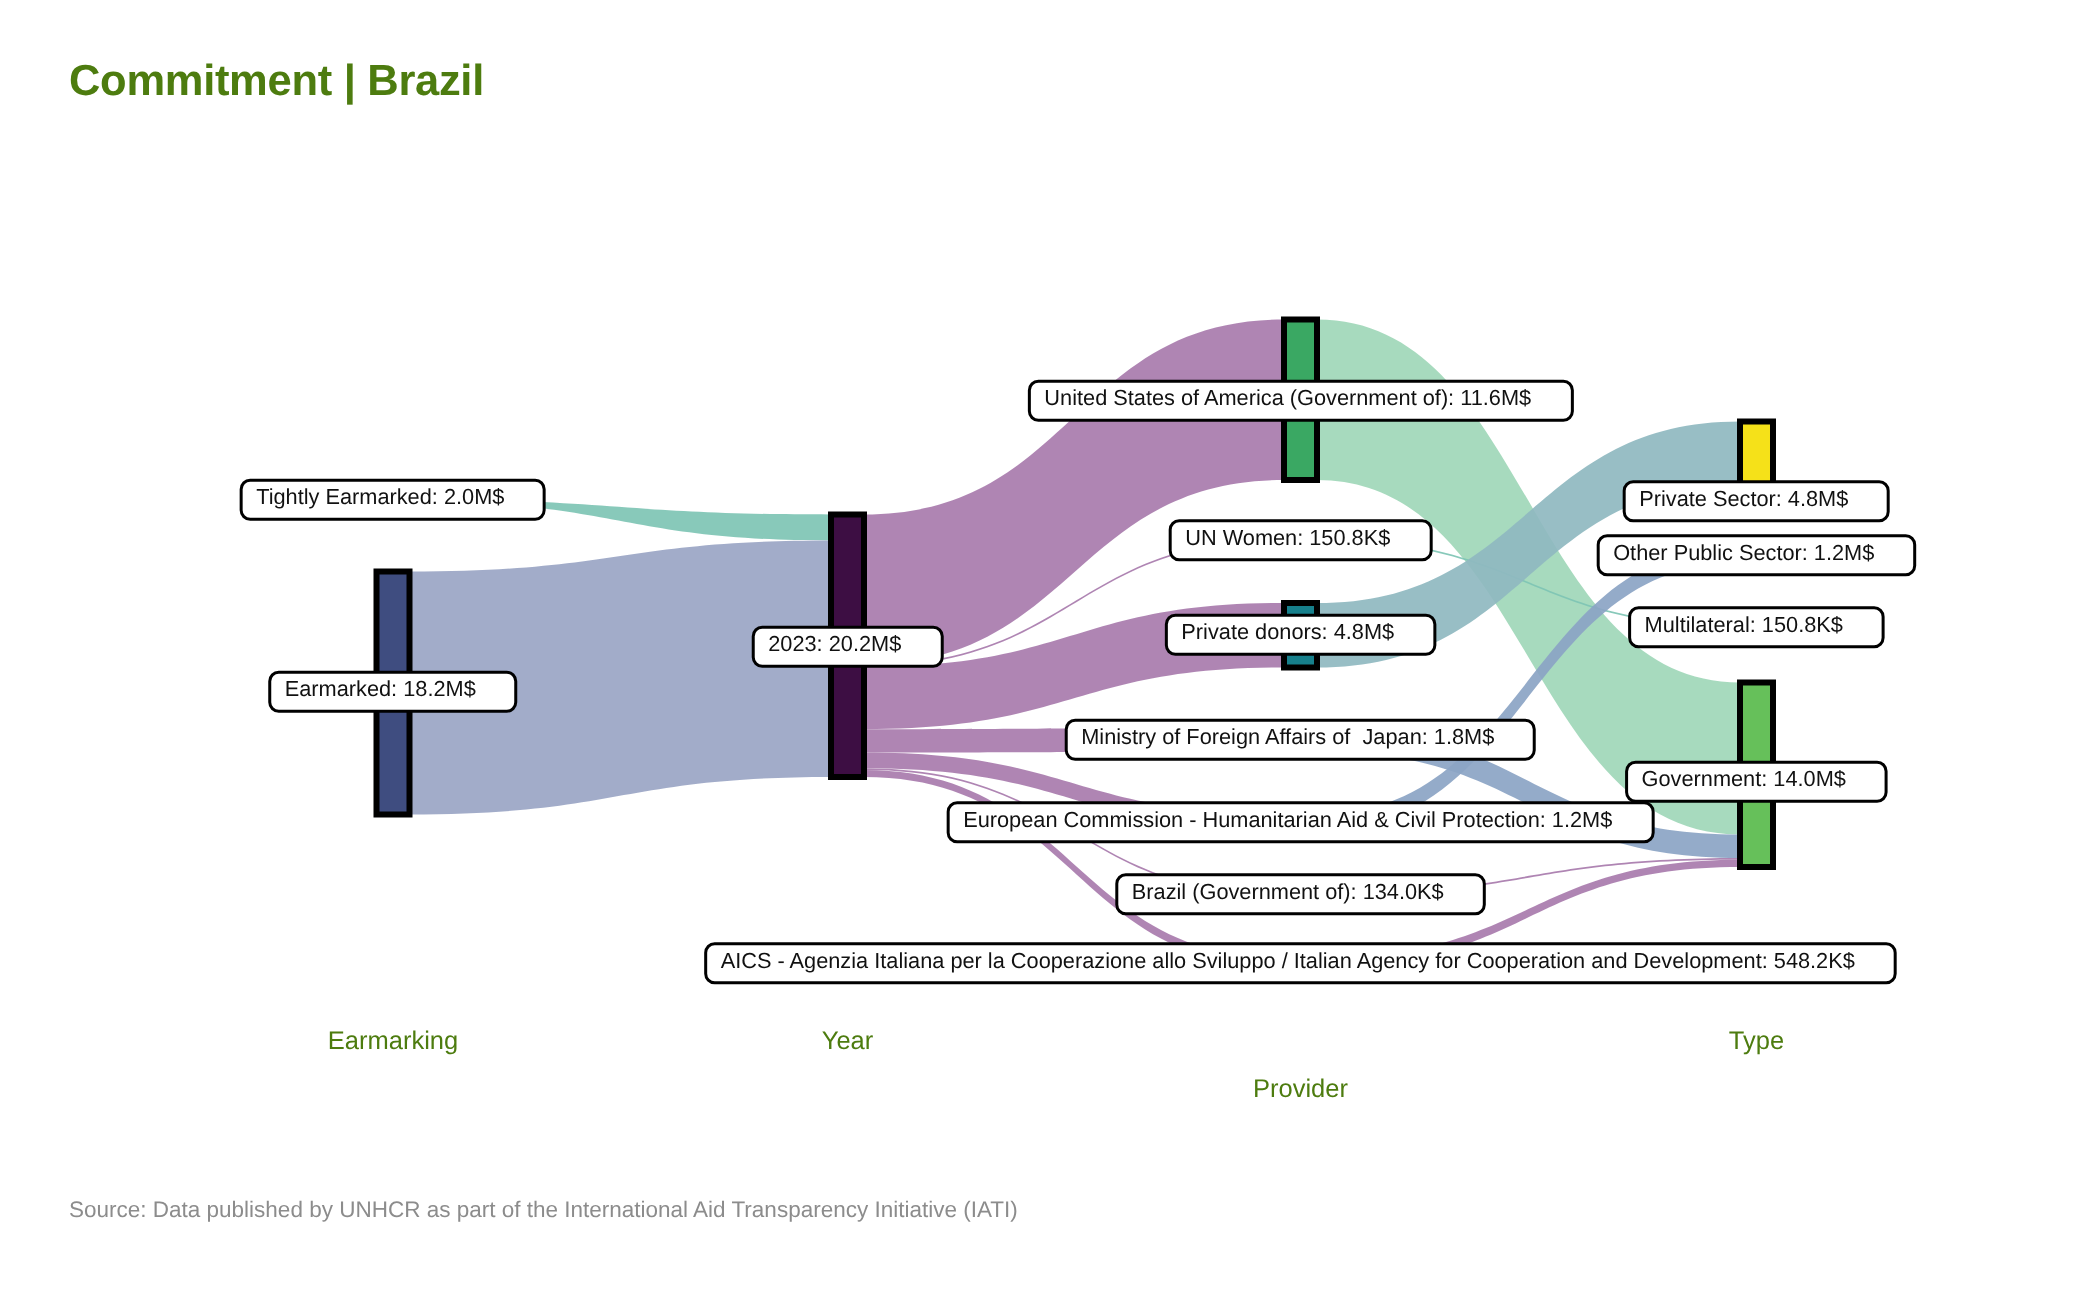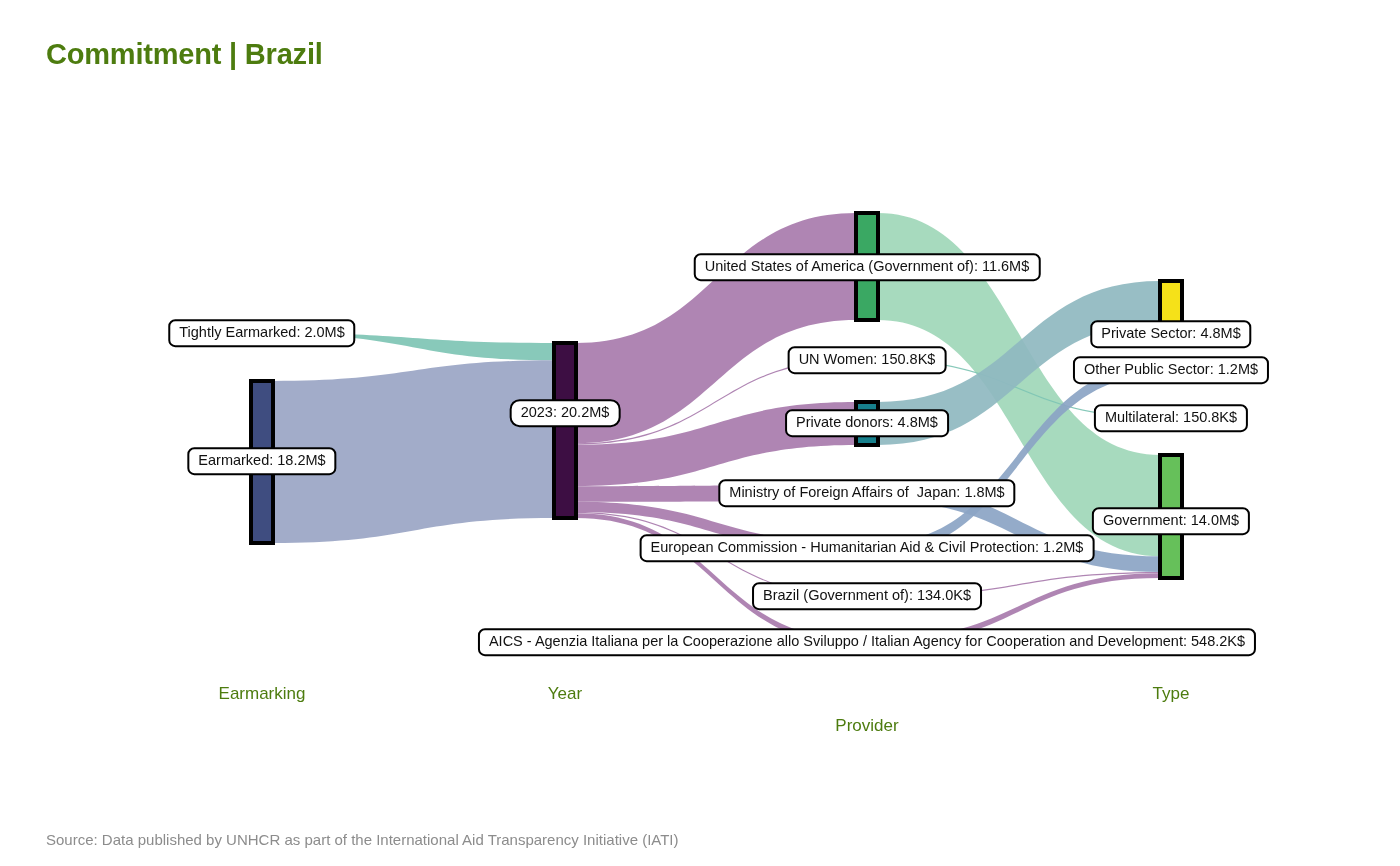--- a/index.html
+++ b/index.html
@@ -44,35 +44,34 @@
     text-align: center;
     transform: translateX(-50%);
     white-space: nowrap;
   }
   .node-label {
     position: absolute;
     transform: translate(-50%, -50%);
     background: #ffffff;
     border: 2.2px solid #000000;
     border-radius: 7px;
-    padding: 3px 9px 4px 9px;
+    padding: 3px 26px 4px 9px;
     font-size: 14.5px;
     line-height: 1.15;
     color: #111111;
     white-space: pre;
     box-sizing: border-box;
   }
   #source-note {
     position: absolute;
     left: 46px;
     top: 798px;
     font-size: 15px;
     color: #8c8c8c;
     white-space: pre;
-    margin-top: 33px;
   }
 </style>
 </head>
 <body>
 
 <div id="page-title">Commitment | Brazil</div>
 
 <div id="chart-area">
   <svg id="sankey-svg" width="1400" height="770">
     <g id="links-group">
@@ -109,21 +108,21 @@
   </svg>
   <div id="col-labels">
       <div class="col-label" style="left: 262px; top: 684px;">Earmarking</div>
       <div class="col-label" style="left: 565px; top: 684px;">Year</div>
       <div class="col-label" style="left: 867px; top: 684px; margin-top: 32px;">Provider</div>
       <div class="col-label" style="left: 1171px; top: 684px;">Type</div>
     </div>
   <div id="node-labels">
       <div class="node-label" style="left: 262px; top: 333px;">Tightly Earmarked: 2.0M$</div>
       <div class="node-label" style="left: 262px; top: 461px;">Earmarked: 18.2M$</div>
-      <div class="node-label" style="left: 565px; top: 413px; border-radius: 10px;">2023: 20.2M$</div>
+      <div class="node-label" style="left: 565px; top: 431px;">2023: 20.2M$</div>
       <div class="node-label" style="left: 867px; top: 267px;">United States of America (Government of): 11.6M$</div>
       <div class="node-label" style="left: 867px; top: 360px;">UN Women: 150.8K$</div>
       <div class="node-label" style="left: 867px; top: 423px;">Private donors: 4.8M$</div>
       <div class="node-label" style="left: 867px; top: 493px;">Ministry of Foreign Affairs of  Japan: 1.8M$</div>
       <div class="node-label" style="left: 867px; top: 548px;">European Commission - Humanitarian Aid &amp; Civil Protection: 1.2M$</div>
       <div class="node-label" style="left: 867px; top: 596px;">Brazil (Government of): 134.0K$</div>
       <div class="node-label" style="left: 867px; top: 642px;">AICS - Agenzia Italiana per la Cooperazione allo Sviluppo / Italian Agency for Cooperation and Development: 548.2K$</div>
       <div class="node-label" style="left: 1171px; top: 302px; margin-top: 32px;">Private Sector: 4.8M$</div>
       <div class="node-label" style="left: 1171px; top: 370px;">Other Public Sector: 1.2M$</div>
       <div class="node-label" style="left: 1171px; top: 418px;">Multilateral: 150.8K$</div>

